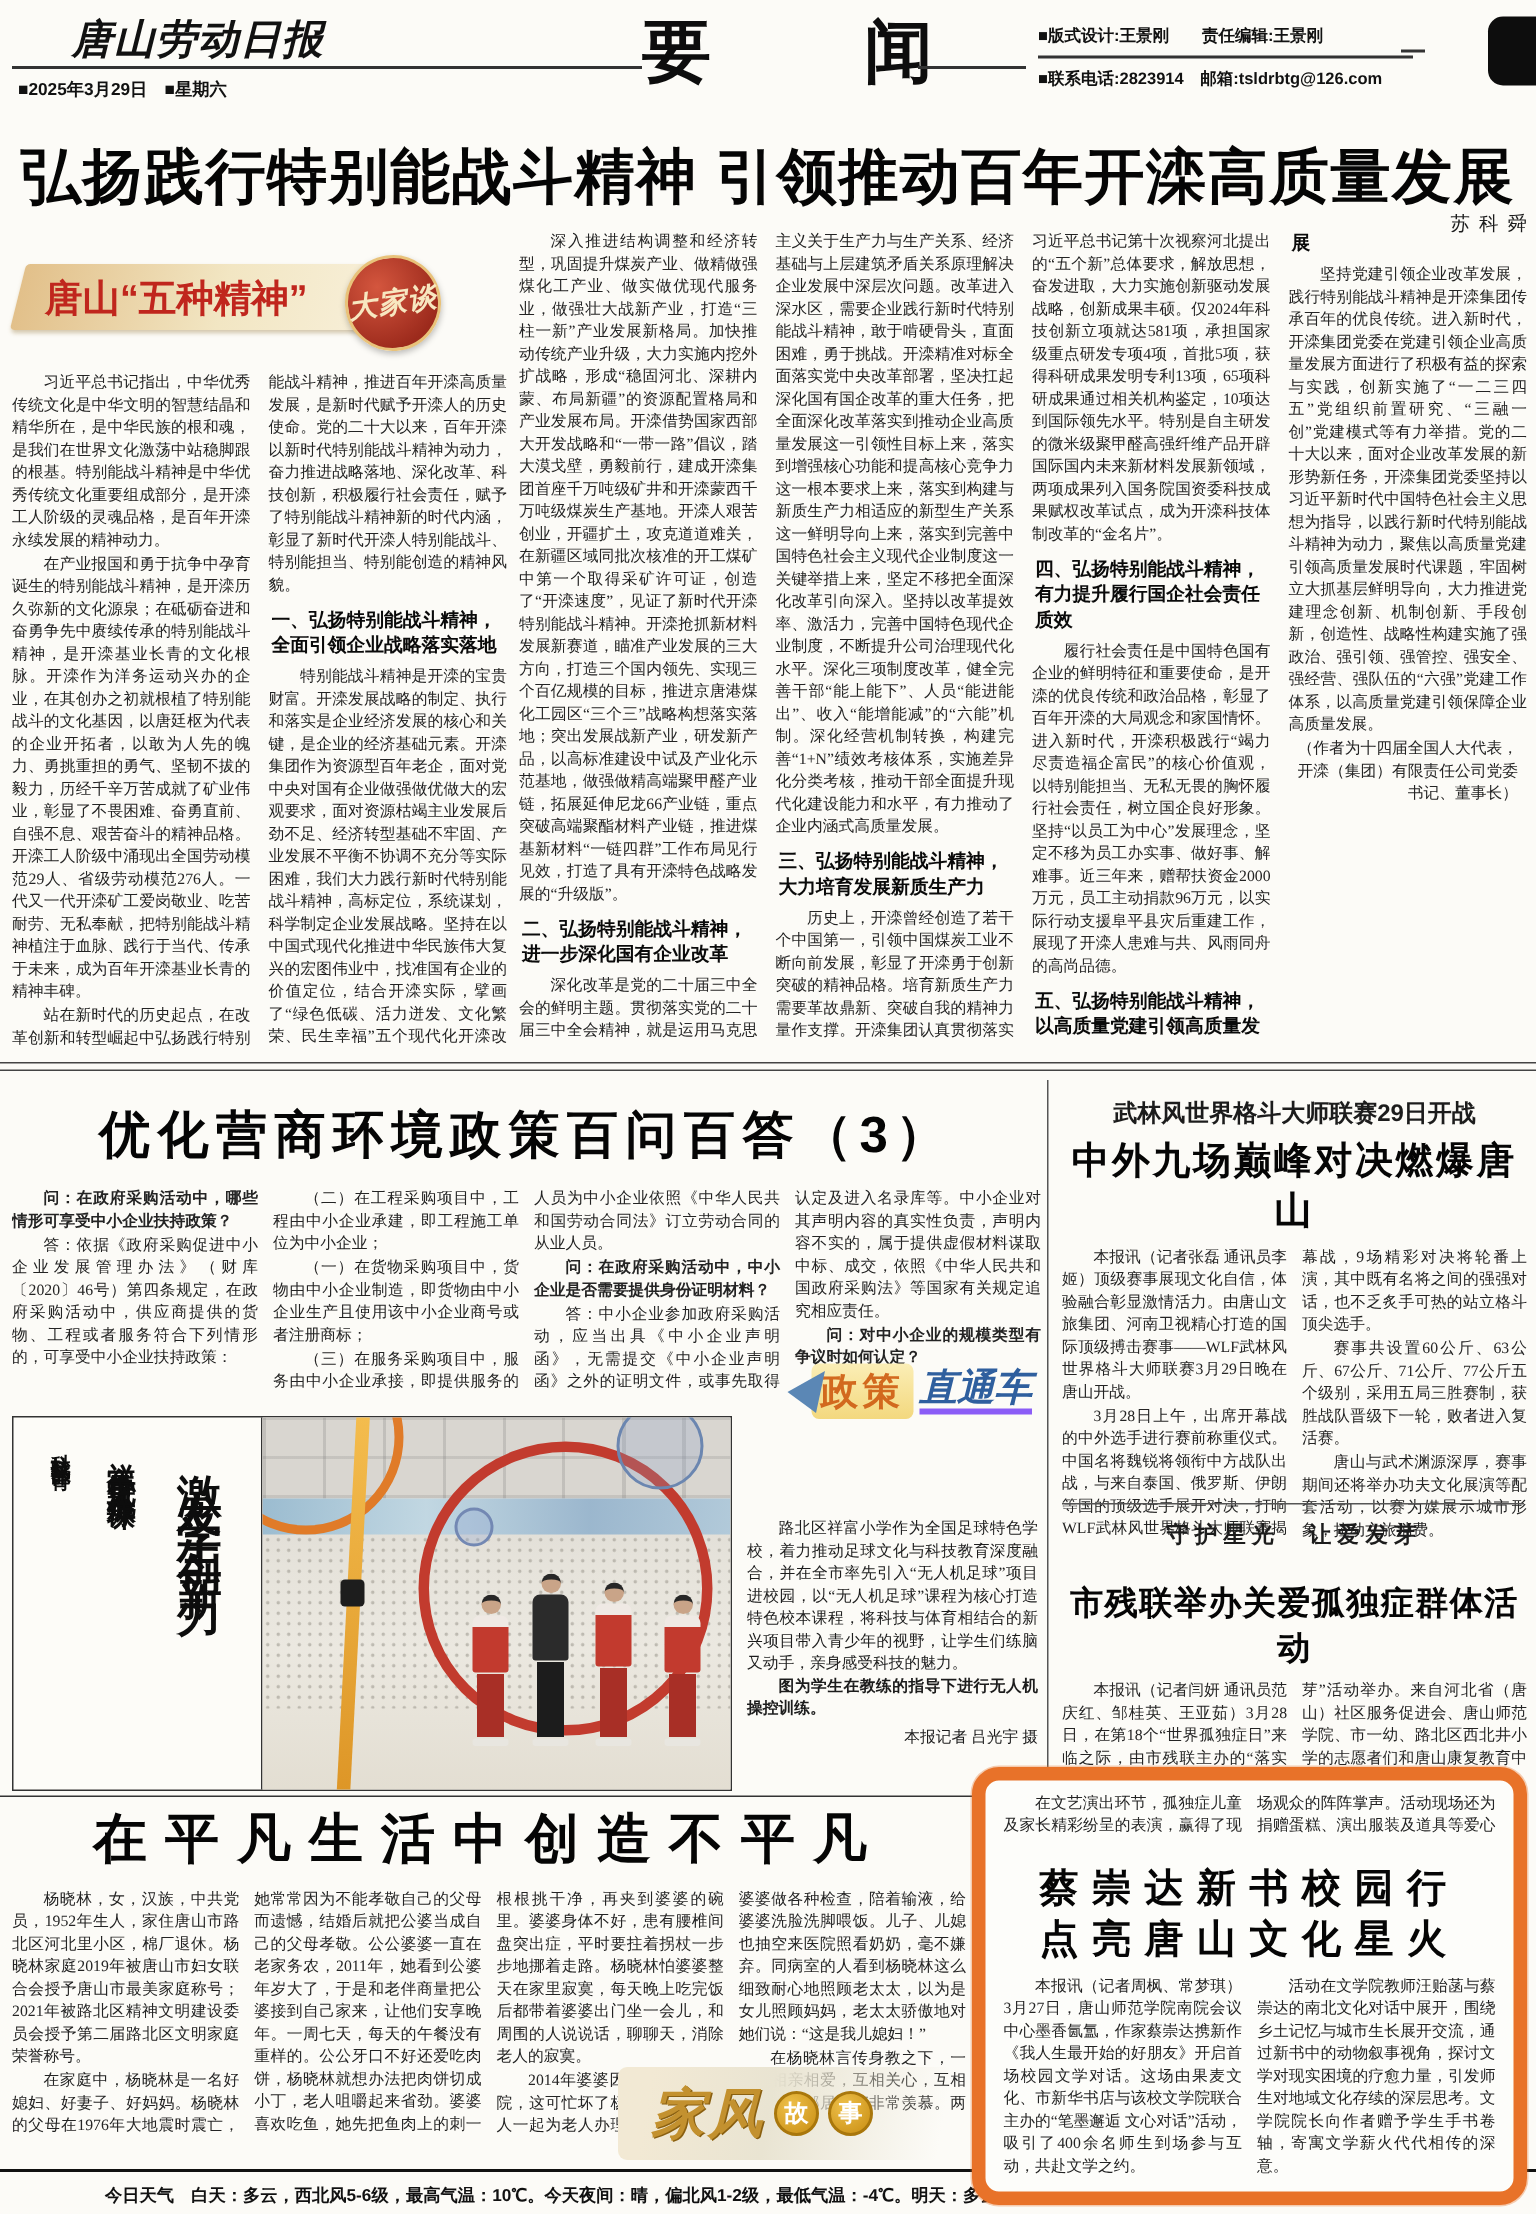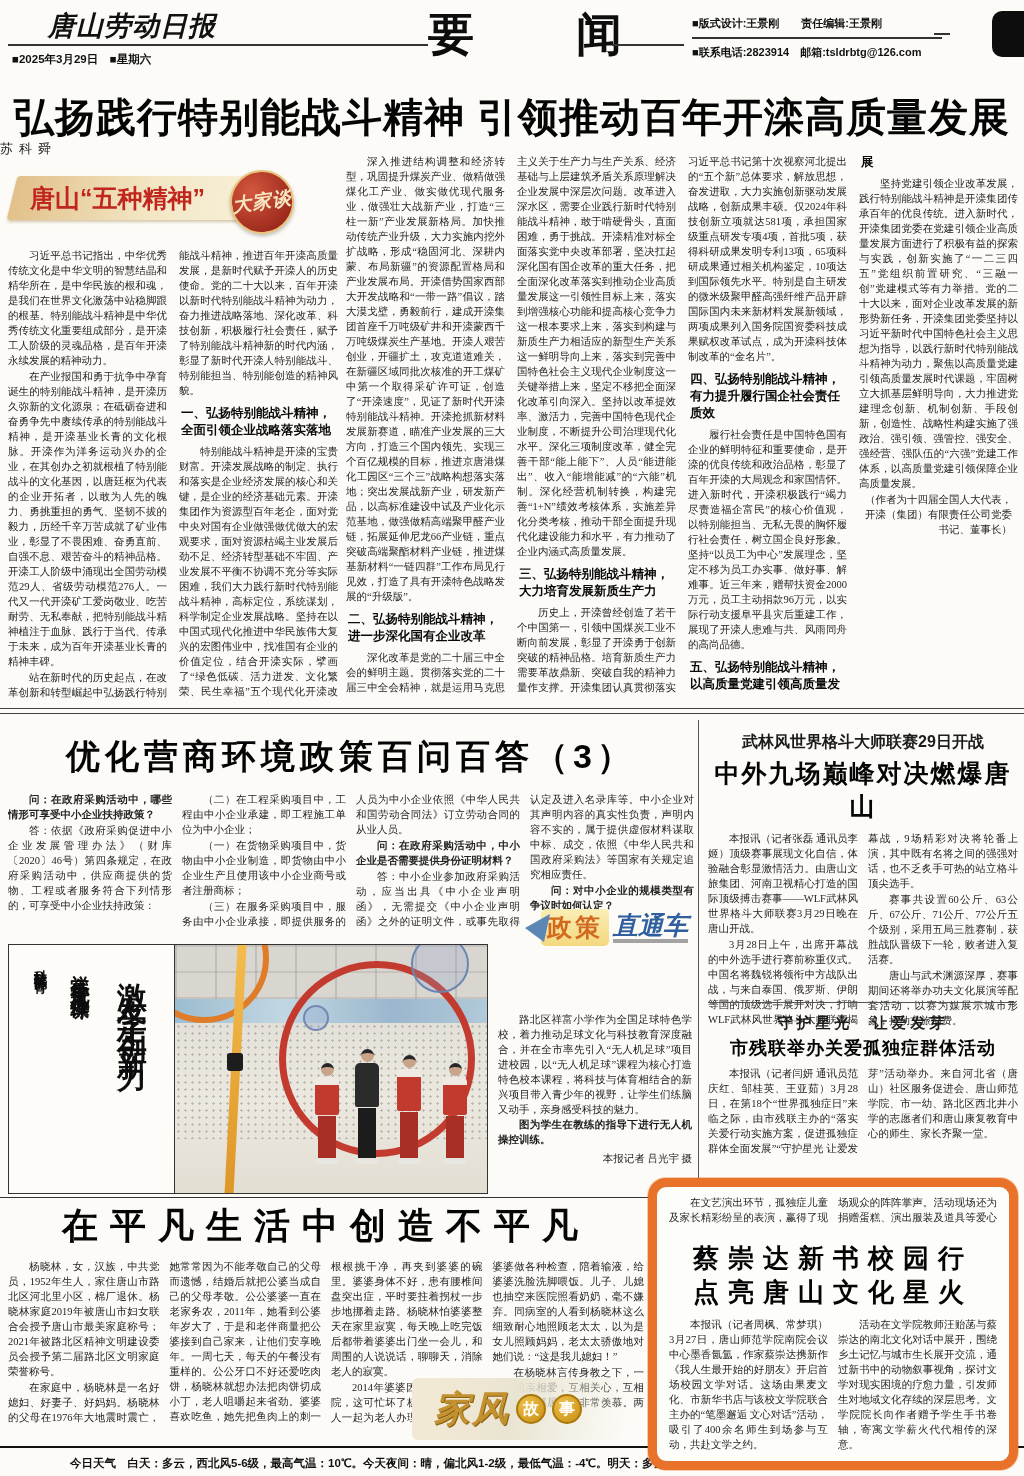--- a/index.html
+++ b/index.html
@@ -17,21 +17,21 @@
   .dateline { font-family:"Liberation Sans",sans-serif; font-weight:bold; font-size:11.5px; color:#111; }
   .yaowen { font-family:"Liberation Sans",sans-serif; font-weight:900; font-size:46px;
     letter-spacing:28px; color:#0d0d0d; white-space:nowrap; }
   .h-info { font-family:"Liberation Sans",sans-serif; font-weight:bold; font-size:11px; color:#111; white-space:nowrap; }
   .edition-badge { background:#0d0d0d; color:#fff; border-radius:10px; width:66px; height:46px;
     display:flex; align-items:center; justify-content:center;
     font-family:"Liberation Sans",sans-serif; font-weight:900; font-style:italic; font-size:29px; }
   
   .lead-headline { width:100%; text-align:center; font-family:"Liberation Sans",sans-serif;
     font-weight:900; font-size:40px; letter-spacing:1px; color:#050505; white-space:nowrap; }
-  .lead-author { width:100%; text-align:left; font-size:13px; letter-spacing:6px; }
+  .lead-author { width:100%; text-align:right; font-size:13px; letter-spacing:6px; }
   .banner-strip { width:250px; height:44px; transform:skewX(-14deg); border-radius:3px;
     background:linear-gradient(90deg,#e2c08a,#f2e6c3 55%,#f8f0da); box-shadow:1px 2px 3px rgba(150,120,60,.4); }
   .banner-title { font-family:"Liberation Sans",sans-serif; font-weight:900; font-size:25px; color:#c0261d; white-space:nowrap; }
   .seal { width:64px; height:64px; border-radius:50%;
     background:radial-gradient(circle at 35% 30%, #d4563e, #9c2a1c 75%);
     border:2px solid #e8c27a; display:flex; align-items:center; justify-content:center;
     transform:rotate(-8deg); box-shadow:0 2px 4px rgba(0,0,0,.25); }
   .seal span { font-family:"Liberation Serif",serif; font-weight:900; font-style:italic;
     font-size:19px; color:#f7e7c0; letter-spacing:1px; }
   
@@ -46,21 +46,21 @@
     font-size:34px; letter-spacing:5px; color:#050505; }
   .kicker { text-align:center; font-family:"Liberation Sans",sans-serif; font-weight:bold; }
   .big-head { text-align:center; font-family:"Liberation Sans",sans-serif; font-weight:900; color:#050505; }
   
   .policy-badge { display:flex; align-items:center; }
   .pb-tri { width:0; height:0; border-top:14px solid transparent; border-bottom:14px solid transparent;
     border-right:22px solid #5b87b5; margin-right:-6px; transform:skewX(-12deg); }
   .pb-yellow { background:linear-gradient(#fbeeb6,#f3d87e); border-radius:5px; padding:2px 6px;
     font-family:"Liberation Serif",serif; font-weight:900; font-size:25px; color:#d2691e; letter-spacing:3px; }
   .pb-blue { font-family:"Liberation Sans",sans-serif; font-weight:900; font-style:italic;
-    font-size:25px; color:#2f5f9e; margin-left:4px; border-bottom:4px solid #a3a3a3; line-height:1.05; }
+    font-size:25px; color:#2f5f9e; margin-left:4px; border-bottom:4px solid #8b5cf6; line-height:1.05; }
   
   .jf-wrap { background:linear-gradient(100deg, #f2e9d4 10%, #e9e4d2 45%, rgba(240,238,228,0) 95%);
     border-radius:6px; display:flex; align-items:center; padding:4px 22px; }
   .jf-script { font-family:"Liberation Serif",serif; font-weight:900; font-style:italic;
     font-size:36px; color:#c3912f; text-shadow:1px 1px 0 #8a6011; letter-spacing:2px; }
   .jf-coin { width:30px; height:30px; border-radius:50%; margin-left:6px;
     background:radial-gradient(circle at 35% 30%, #eec04a, #c88d12); border:2px solid #a9770c;
     display:flex; align-items:center; justify-content:center;
     color:#fff; font-size:16px; font-weight:bold; font-family:"Liberation Serif",serif; }
   
@@ -199,21 +199,21 @@
         <p class="fl">3月28日上午，出席开幕战的中外选手进行赛前称重仪式。中国名将魏锐将领衔中方战队出战，与来自泰国、俄罗斯、伊朗等国的顶级选手展开对决，打响WLF武林风世界格斗大师联赛揭幕战，9场精彩对决将轮番上演，其中既有名将之间的强强对话，也不乏炙手可热的站立格斗顶尖选手。</p>
         <p class="fl">赛事共设置60公斤、63公斤、67公斤、71公斤、77公斤五个级别，采用五局三胜赛制，获胜战队晋级下一轮，败者进入复活赛。</p>
         <p class="fl">唐山与武术渊源深厚，赛事期间还将举办功夫文化展演等配套活动，以赛为媒展示城市形象，拉动文旅消费。</p>
       </div>
   </div>
 
   <div class="abs" style="left:708px; top:1002px; width:308px; height:1px; background:#555;"></div>
 
   <div class="abs" style="left:708px; top:1008px; width:310px;">
     <div class="kicker" style="font-size:15px; letter-spacing:4px; margin-top:6px;">守护星光　让爱发芽</div>
-    <div class="big-head" style="font-size:18px; letter-spacing:1px; margin-top:3px;">市残联举办关爱孤独症群体活动</div>
+    <div class="big-head" style="font-size:22px; letter-spacing:1px; margin-top:21px;">市残联举办关爱孤独症群体活动</div>
     <div class="flow" style="height:104px; column-count:2; column-gap:10px; margin-top:6px;">
         <p class="fl">本报讯（记者闫妍 通讯员范庆红、邹桂英、王亚茹）3月28日，在第18个“世界孤独症日”来临之际，由市残联主办的“落实关爱行动实施方案，促进孤独症群体全面发展”“守护星光 让爱发芽”活动举办。来自河北省（唐山）社区服务促进会、唐山师范学院、市一幼、路北区西北井小学的志愿者们和唐山康复教育中心的师生、家长齐聚一堂。</p>
       </div>
   </div>
 
   <div class="abs photo-frame" style="left:8px; top:944px; width:480px; height:250px;">
     <div class="vtitle">
       <div class="vt vt-small">科技赋能体育：</div>
       <div class="vt vt-mid">祥富小学无人机足球课</div>
       <div class="vt vt-big">激发学生创新力</div>

